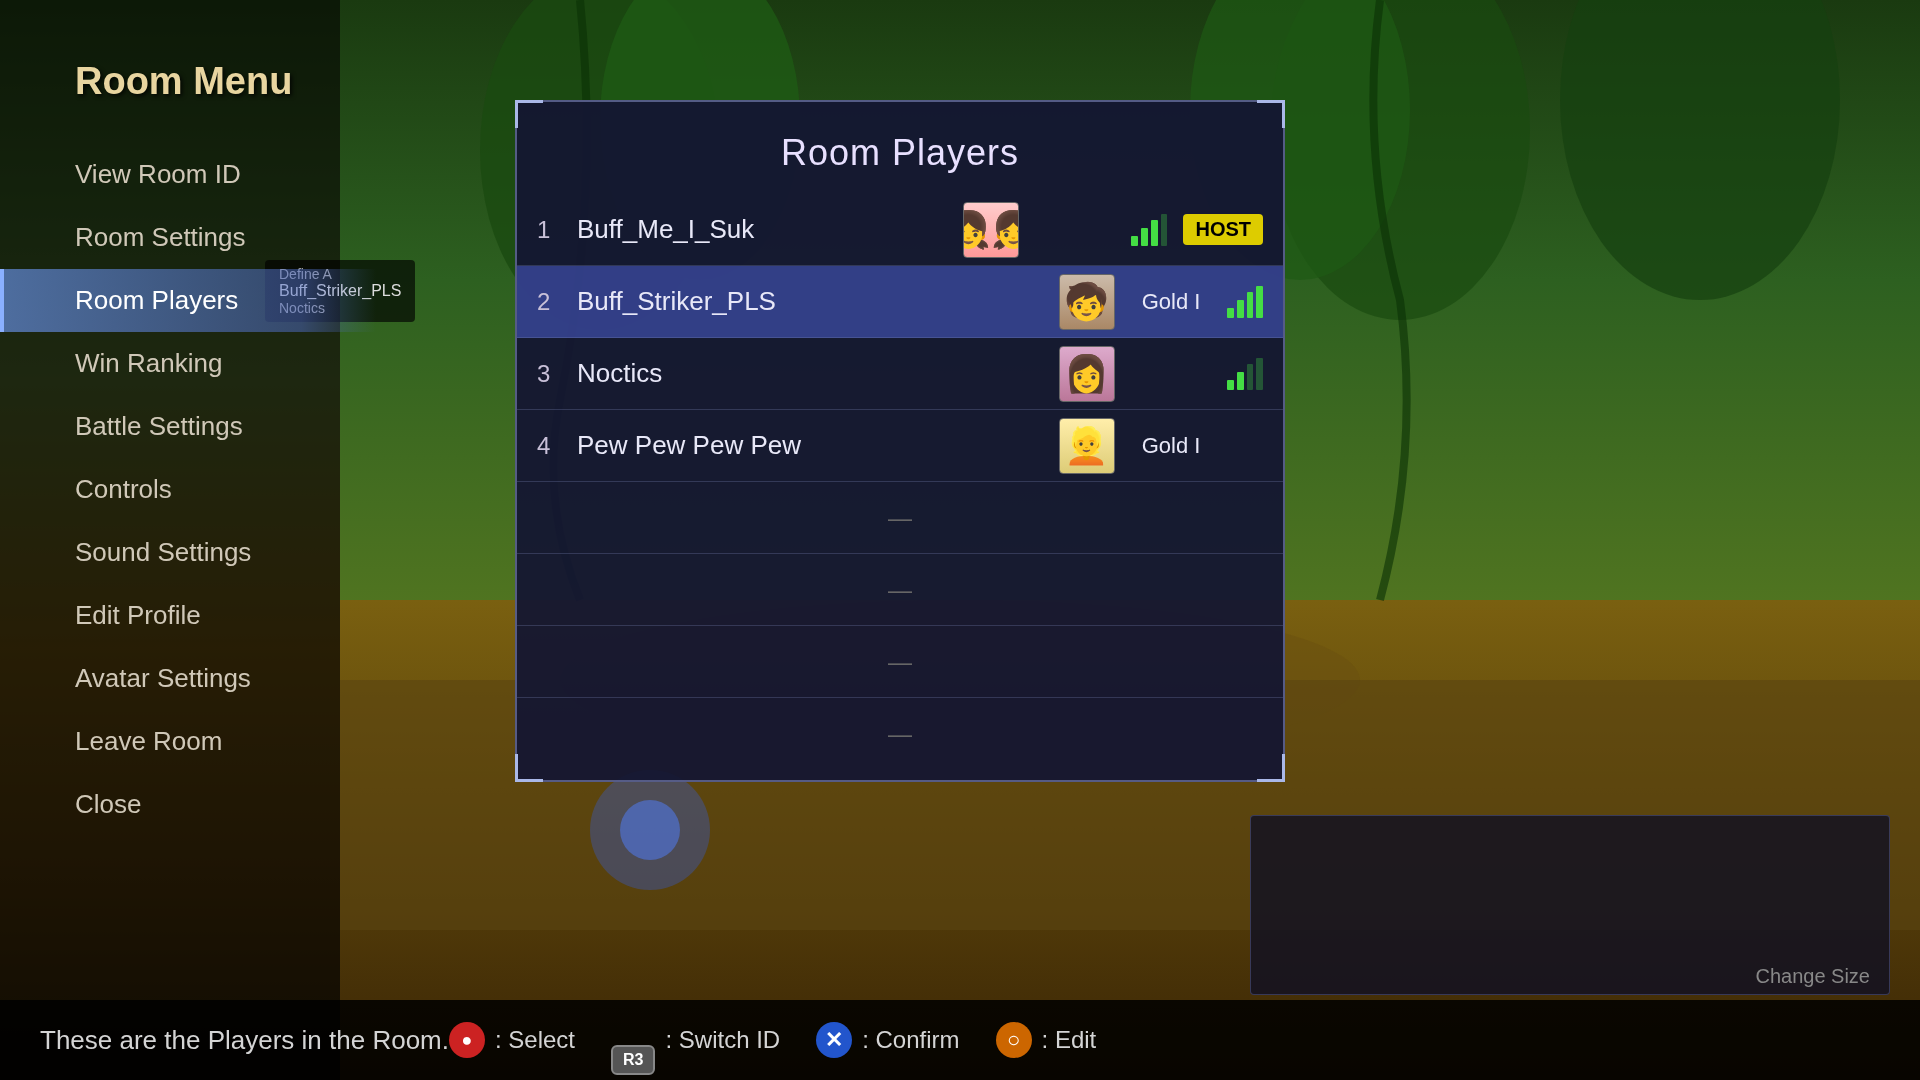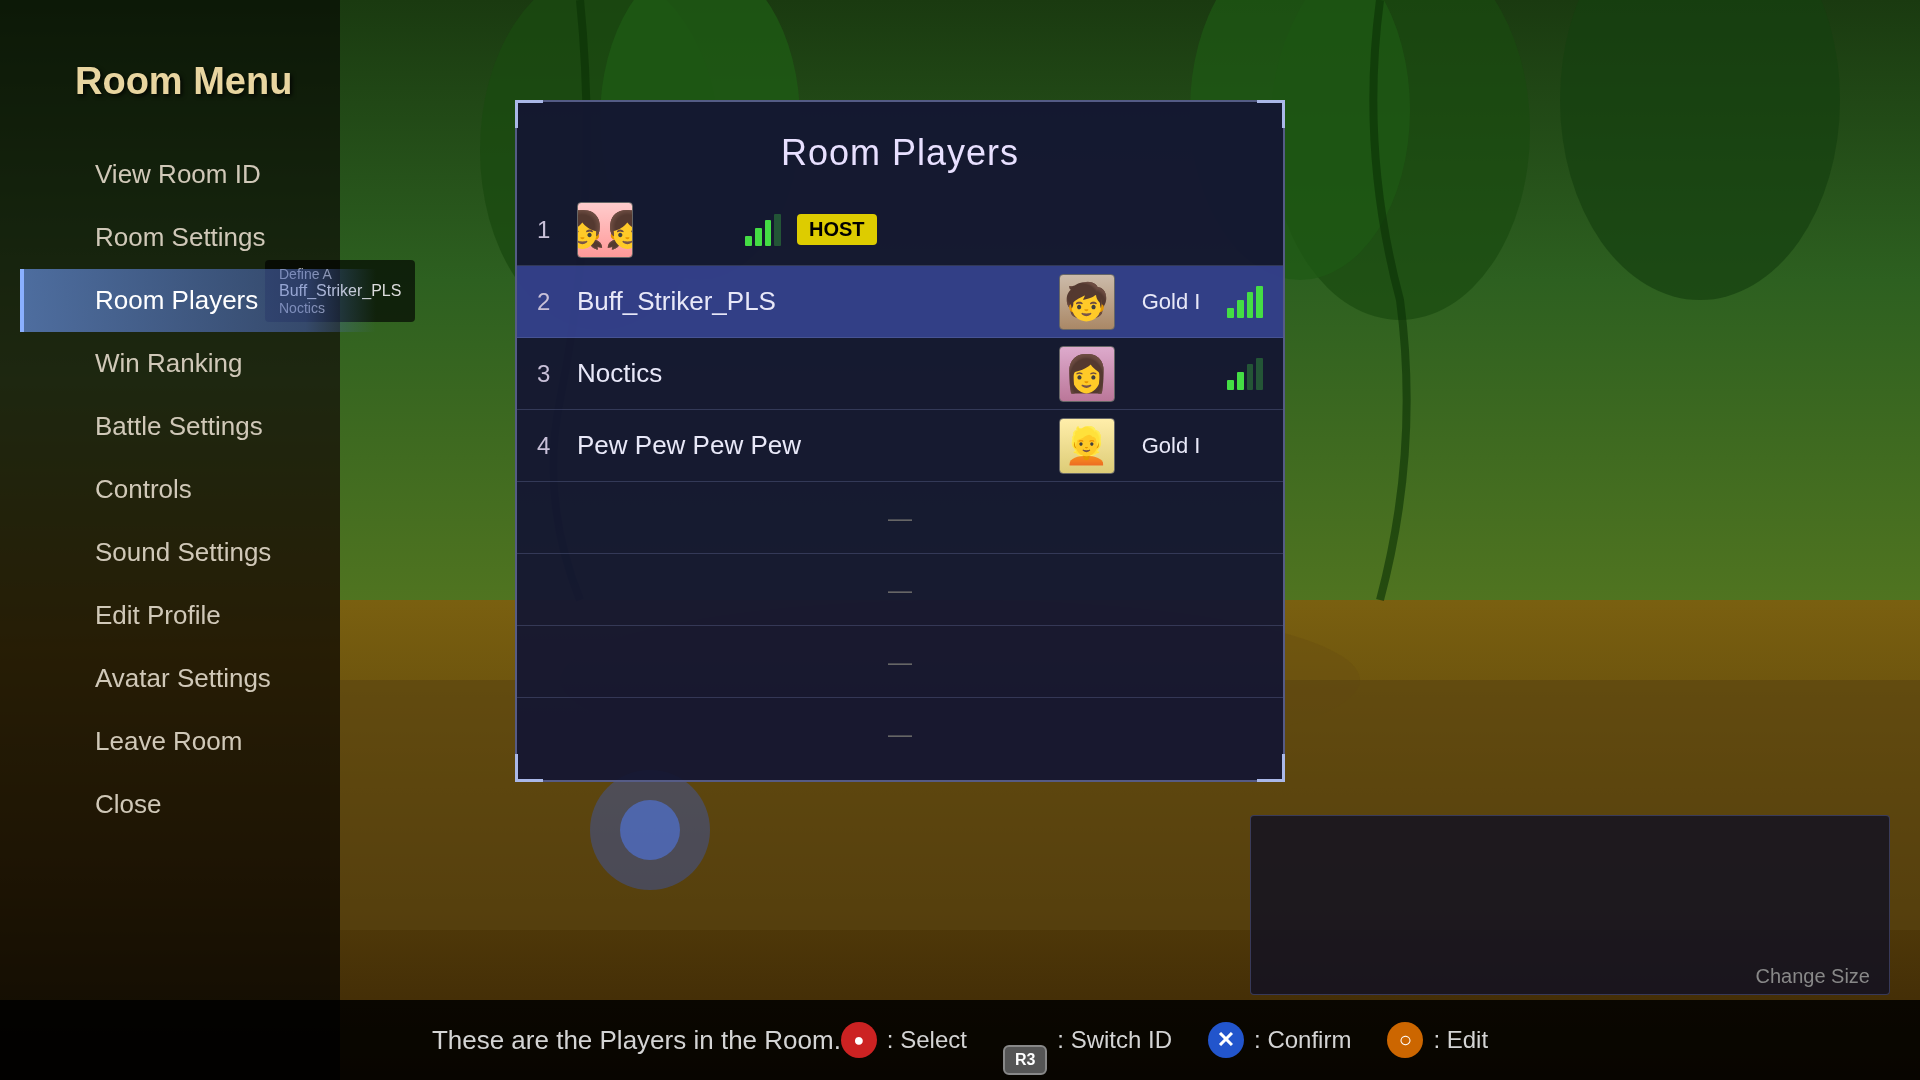--- a/index.html
+++ b/index.html
@@ -59,42 +59,41 @@
       margin: 0 30px 20px 30px;
     }
 
     .sidebar-item {
       color: #d0c8b8;
       font-size: 26px;
       padding: 16px 0 16px 75px;
       cursor: pointer;
       transition: background 0.2s;
       position: relative;
-      margin-left: 20px;
     }
 
     .sidebar-item.active {
       color: #ffffff;
       background: linear-gradient(90deg, rgba(100,140,220,0.7) 0%, rgba(80,110,200,0.5) 80%, transparent 100%);
       border-left: 4px solid #8ab0ff;
       padding-left: 71px;
     }
 
     
     .status-bar {
       position: absolute;
       bottom: 0;
       left: 0;
       right: 0;
       height: 80px;
       background: rgba(0,0,0,0.85);
       z-index: 20;
       display: flex;
       align-items: center;
-      justify-content: center;
+      justify-content: flex-start;
       padding: 0 40px;
     }
 
     .status-hint {
       color: #d4d4d4;
       font-size: 26px;
     }
 
     .controls-bar {
       display: flex;
@@ -390,20 +389,21 @@
 <div class="dialog-panel">
   <div class="corner corner-tl"></div>
   <div class="corner corner-tr"></div>
   <div class="corner corner-bl"></div>
   <div class="corner corner-br"></div>
 
   <div class="dialog-title">Room Players</div>
 
   <div class="player-row">
     <span class="player-number">1</span>
+    <span class="player-name">Buff_Me_I_Suk</span>
     <div class="player-avatar avatar-1">
       <span style="font-size:36px;">👧</span>
     </div>
     <span class="player-rank"></span>
 
     <div class="signal-icon">
       <div class="signal-bar" style="height:10px;"></div>
       <div class="signal-bar" style="height:18px;"></div>
       <div class="signal-bar" style="height:26px;"></div>
       <div class="signal-bar" style="height:32px;background:rgba(68,221,68,0.3);"></div>

